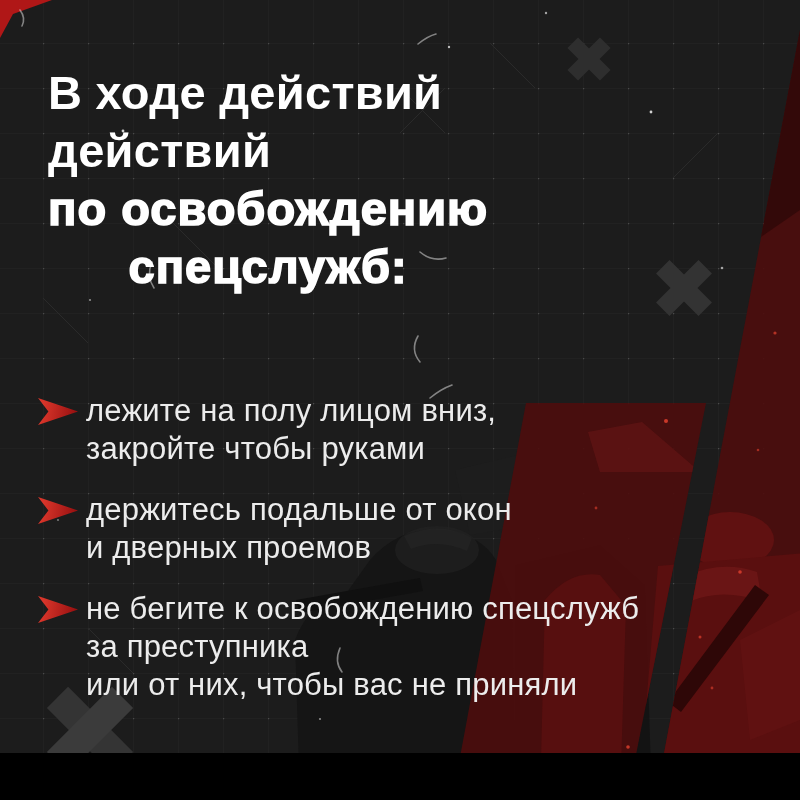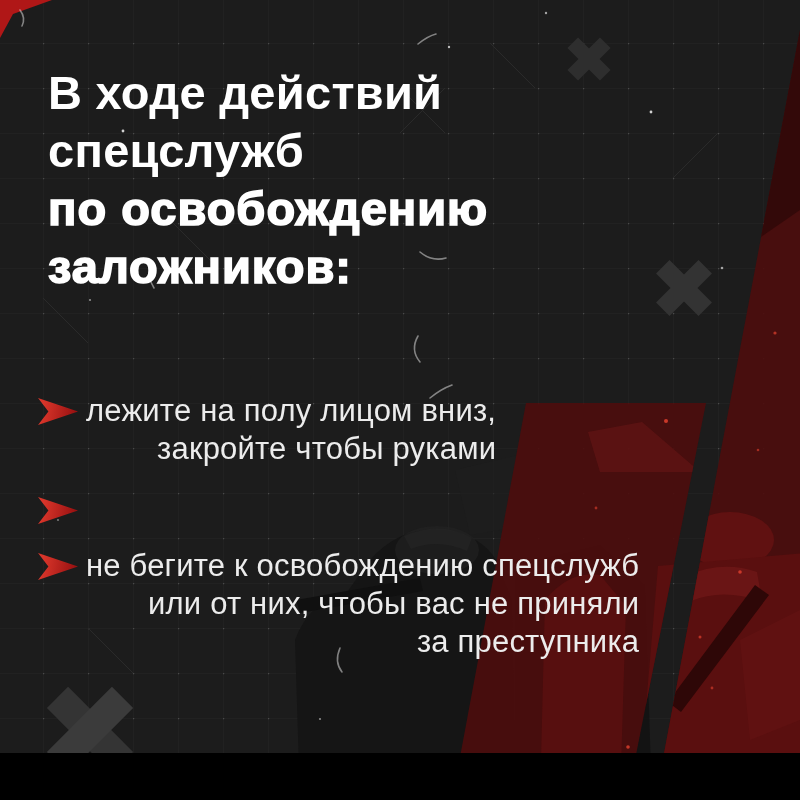--- a/index.html
+++ b/index.html
@@ -1,22 +1,22 @@
 <!DOCTYPE html>
 <html><head>
 <meta charset="utf-8">
 <style>
   html,body{margin:0;padding:0;background:#000;}
   .poster{position:relative;width:800px;height:753px;overflow:hidden;background:#1c1c1c;
           font-family:"Liberation Sans",sans-serif;}
   .decor{position:absolute;left:0;top:0;width:800px;height:800px;display:block;}
   .title{position:absolute;left:48px;top:64px;color:#ffffff;font-weight:bold;
          font-size:47px;line-height:58px;letter-spacing:.3px;white-space:nowrap;}
-  .title .heavy{-webkit-text-stroke:1.6px #ffffff;letter-spacing:1px;}
-  .tips{position:absolute;left:38px;top:392px;width:660px;text-align:right;}
+  .title .heavy{-webkit-text-stroke:1.6px #ffffff;letter-spacing:1px;text-align:center;}
+  .tips{position:absolute;left:38px;top:392px;width:660px;}
   .tip{display:flex;align-items:flex-start;margin-bottom:23px;}
   .tip-arrow{flex:0 0 40px;width:40px;height:27px;margin:6px 8px 0 0;
              background:linear-gradient(100deg,#d8352a 15%,#991111 90%);
              clip-path:polygon(0 0,100% 50%,0 100%,26% 50%);}
   .tip-text{font-size:31px;line-height:38px;color:#ececec;letter-spacing:.2px;white-space:nowrap;}
 </style>
 </head>
 <body>
 
 <div class="poster">
@@ -108,44 +108,46 @@
         <circle cx="596" cy="508" r="1.4" opacity=".6"></circle>
       <circle cx="712" cy="688" r="1.4" opacity=".6"></circle>
         <circle cx="758" cy="450" r="1.3" opacity=".6"></circle>
       <circle cx="725" cy="785" r="1.5" opacity=".5"></circle>
         <circle cx="772" cy="782" r="1.4" opacity=".5"></circle>
     </g>
   </svg>
 
   <div class="title">
     <div>В ходе действий</div>
-    <div>спецслужб</div>
+    <div>действий</div>
     <div class="heavy">по освобождению</div>
-    <div class="heavy">заложников:</div>
+    <div class="heavy">спецслужб:</div>
   </div>
 
   <div class="tips">
 
     <div class="tip">
       <div class="tip-arrow"></div>
       <div class="tip-text">
         <div>лежите на полу лицом вниз,</div>
         <div>закройте чтобы руками</div>
       </div>
     </div>
 
     <div class="tip">
       <div class="tip-arrow"></div>
       <div class="tip-text">
+        <div>держитесь подальше от окон</div>
+        <div>и дверных проемов</div>
       </div>
     </div>
 
     <div class="tip">
       <div class="tip-arrow"></div>
       <div class="tip-text">
         <div>не бегите к освобождению спецслужб</div>
+        <div>за преступника</div>
         <div>или от них, чтобы вас не приняли</div>
-        <div>за преступника</div>
       </div>
     </div>
 
   </div>
 </div>
 
 </body></html>

